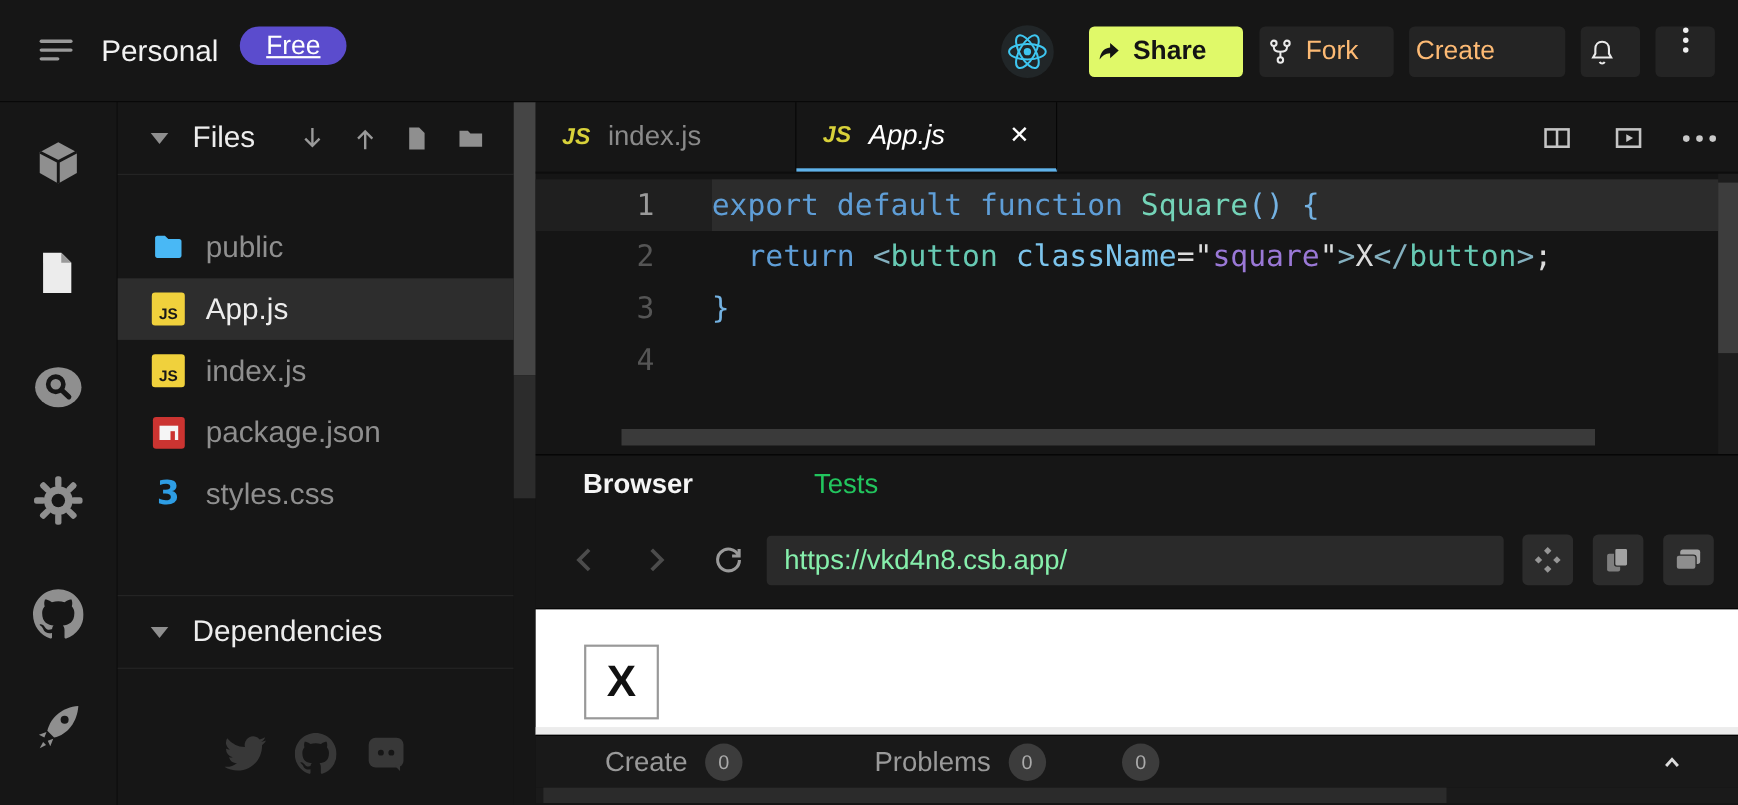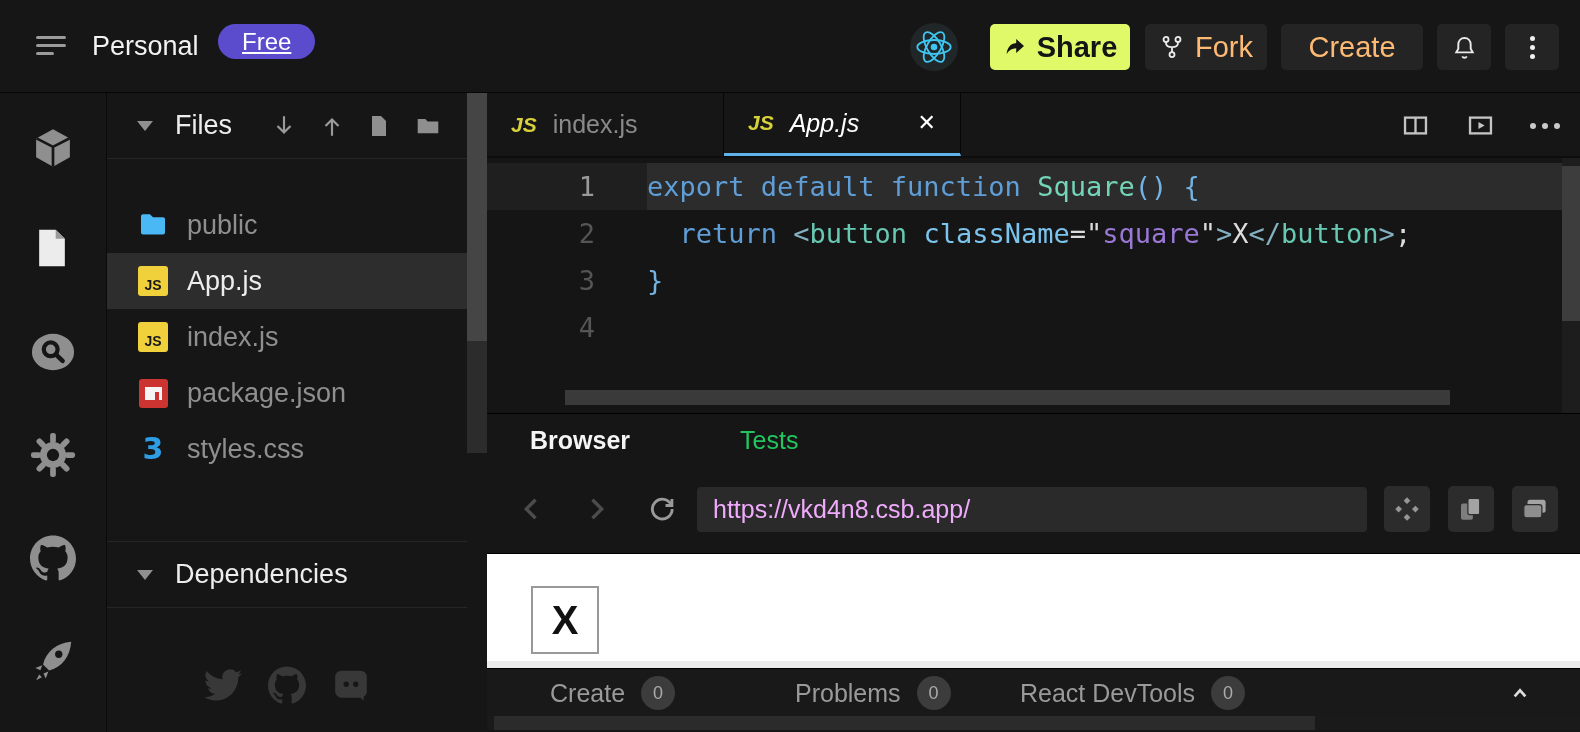--- a/index.html
+++ b/index.html
@@ -13,21 +13,21 @@
   .hamburger{position:absolute;left:36px;top:36px;width:30px;height:22px;cursor:pointer;}
   .hamburger i{display:block;height:3px;border-radius:2px;background:#9a9a9a;margin-bottom:5px;}
   .hamburger i:last-child{width:60%;}
   .workspace-name{position:absolute;left:92px;top:0;height:93px;display:flex;align-items:center;
                   font-size:27px;color:#f2f2f2;}
   .plan-badge{position:absolute;left:218px;top:24px;height:35px;padding:0 24px;border-radius:23px;
               background:#5b4ccd;color:#fff;font-size:24px;display:flex;align-items:center;text-decoration:underline;}
   .react-logo{position:absolute;left:910px;top:23px;width:48px;height:48px;border-radius:50%;
               background:#212628;display:flex;align-items:center;justify-content:center;}
   .tb-btn{position:absolute;top:24px;height:46px;border-radius:5px;display:flex;align-items:center;
-          justify-content:center;gap:10px;font-size:29px;cursor:pointer;border:none;}
+          gap:10px;font-size:24px;cursor:pointer;border:none;}
   .btn-share{left:990px;width:140px;background:#e0f969;color:#141414;font-weight:bold;}
   .btn-dark{background:#242424;color:#fdba74;}
   .btn-fork{left:1145px;width:122px;}
   .btn-create{left:1281px;width:142px;}
   .btn-bell{left:1437px;width:54px;}
   .btn-kebab{left:1505px;width:54px;flex-direction:column;gap:4px;}
   .btn-kebab b{width:5px;height:5px;border-radius:50%;background:#f0f0f0;}
 
   
   .rail{position:absolute;left:0;top:93px;width:107px;bottom:0;background:#161616;
@@ -98,21 +98,21 @@
   .v-scroll .vthumb{position:absolute;top:8px;left:0;width:18px;height:155px;background:#3d3d3d;cursor:pointer;}
 
   
   .browser{position:relative;height:141px;background:#161616;border-top:1px solid #000;border-bottom:1px solid #000;}
   .bro-tabs{height:52px;display:flex;align-items:center;padding-left:43px;gap:110px;}
   .bro-tab{font-size:25px;color:#22c55e;cursor:pointer;}
   .bro-tab.active{color:#f5f5f5;font-weight:bold;}
   .bro-nav{position:relative;height:88px;}
   .nav-ic{position:absolute;top:26px;width:34px;height:34px;cursor:pointer;}
   .url-bar{position:absolute;left:210px;top:21px;width:670px;height:45px;background:#2a2a2a;border:none;
-           border-radius:4px;color:#f0abfc;font-size:25px;padding:0 16px;font-family:"Liberation Sans",sans-serif;}
+           border-radius:4px;color:#86efac;font-size:25px;padding:0 16px;font-family:"Liberation Sans",sans-serif;}
   .bro-btn{position:absolute;top:20px;width:46px;height:46px;background:#2c2c2c;border-radius:5px;
            display:flex;align-items:center;justify-content:center;cursor:pointer;border:none;}
 
   
   .preview{position:relative;height:114px;background:#fff;}
   .square-btn{position:absolute;left:44px;top:32px;width:68px;height:68px;background:#fff;
               border:2px solid #999;color:#111;font-weight:bold;font-size:40px;cursor:pointer;
               font-family:"Liberation Sans",sans-serif;display:flex;align-items:center;justify-content:center;}
   .preview-scroll{position:absolute;left:0;bottom:0;width:100%;height:7px;background:#ececec;}
 
@@ -456,21 +456,20 @@
     <div class="statusbar">
       <span class="sb-item" style="left:63px">
         <span class="sb-label">Create</span>
         <span class="sb-badge">0</span>
       </span>
       <span class="sb-item" style="left:308px">
         <span class="sb-label">Problems</span>
         <span class="sb-badge">0</span>
       </span>
       <span class="sb-item" style="left:533px">
-        <span class="sb-label">React DevTools</span>
         <span class="sb-badge">0</span>
       </span>
       <span class="sb-chevron">
         <svg width="32" height="32" viewBox="0 0 24 24" fill="none" stroke="#dcdcdc" stroke-width="2">
             <path d="M8 14.5l4-4.5 4 4.5"></path>
           </svg>
       </span>
     </div>
     <div class="bottom-strip">
       <div class="bs-thumb"></div>

